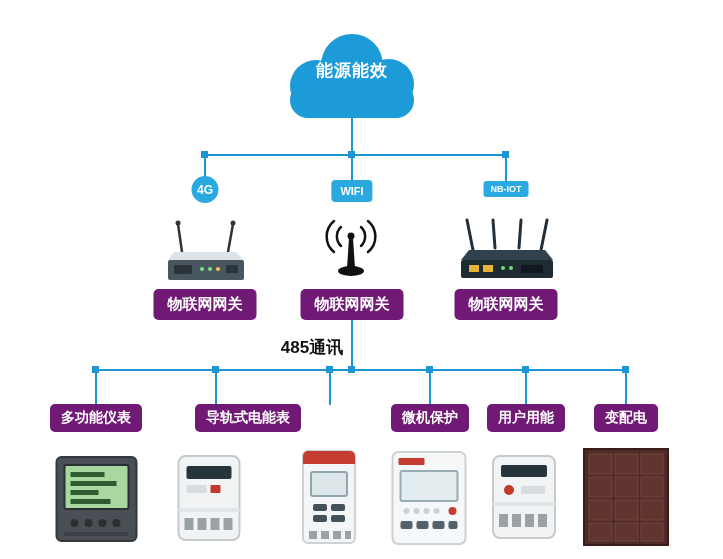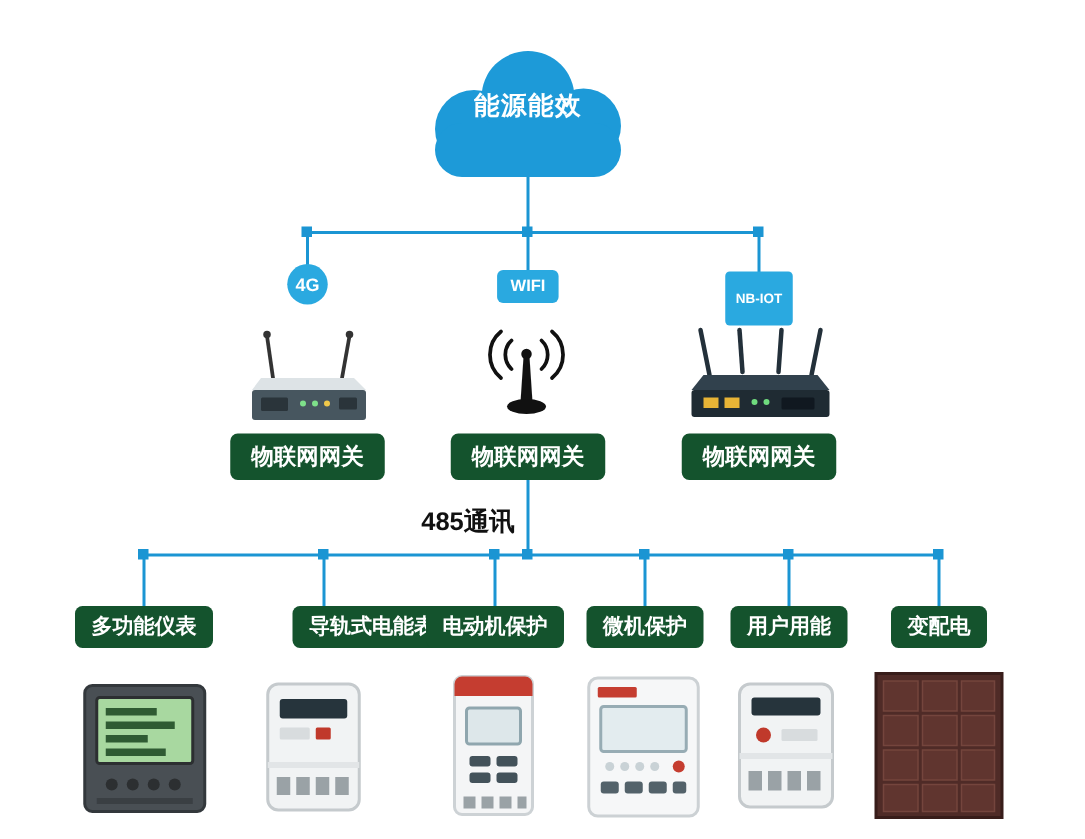--- a/index.html
+++ b/index.html
@@ -14,24 +14,24 @@
   .cloud{position:absolute;left:272px;top:28px;width:160px;height:100px;}
   .cloud svg{position:absolute;left:0;top:0;}
   .cloud-text{position:absolute;left:0;top:32px;width:100%;text-align:center;color:#ffffff;
     font-weight:bold;font-size:17px;line-height:22px;letter-spacing:1px;}
 
   
   .badge{position:absolute;transform:translateX(-50%);background:#2aa9e0;color:#fff;
     font-weight:bold;display:flex;align-items:center;justify-content:center;white-space:nowrap;}
   .badge-circle{width:27px;height:27px;border-radius:50%;font-size:12px;}
   .badge-wifi{padding:5px 9px;border-radius:4px;font-size:11px;}
-  .badge-nbiot{padding:13px 7px;border-radius:3px;font-size:9px;}
-
-  
-  .pill{position:absolute;transform:translateX(-50%);background:#14532d;color:#ffffff;
+  .badge-nbiot{padding:3px 7px;border-radius:3px;font-size:9px;}
+
+  
+  .pill{position:absolute;transform:translateX(-50%);background:#701a75;color:#ffffff;
     font-weight:bold;border-radius:5px;white-space:nowrap;text-align:center;}
   .pill-gw{top:289px;font-size:15px;padding:6px 14px;}
   .pill-dev{top:404px;font-size:14px;padding:5px 11px;}
 
   .bus-label{position:absolute;left:312px;top:336px;transform:translateX(-50%);
     font-size:17px;font-weight:bold;color:#111111;white-space:nowrap;}
 
   .devimg{position:absolute;transform:translateX(-50%);}
 </style>
 </head>
@@ -133,21 +133,20 @@
   </div>
 
   <div class="pill pill-gw" style="left:205px;">物联网网关</div>
   <div class="pill pill-gw" style="left:352px;">物联网网关</div>
   <div class="pill pill-gw" style="left:506px;">物联网网关</div>
 
   <div class="bus-label">485通讯</div>
 
   <div class="pill pill-dev" style="left:96px;">多功能仪表</div>
   <div class="pill pill-dev" style="left:216px;margin-left:32px;">导轨式电能表</div>
-  <div class="pill pill-dev" style="left:330px;">电动机保护</div>
   <div class="pill pill-dev" style="left:430px;">微机保护</div>
   <div class="pill pill-dev" style="left:526px;">用户用能</div>
   <div class="pill pill-dev" style="left:626px;">变配电</div>
 
   <div class="devimg" style="left:96px;top:447px;">
     <svg viewBox="0 0 95 100" width="95" height="100">
       <rect x="8" y="10" width="80" height="84" rx="5" fill="#494f54" stroke="#33383c" stroke-width="2"></rect>
       <rect x="16" y="18" width="64" height="44" rx="2" fill="#a8d8a0" stroke="#2c2f31" stroke-width="2"></rect>
       <g fill="#2f5b33">
         <rect x="22" y="25" width="34" height="5"></rect>

